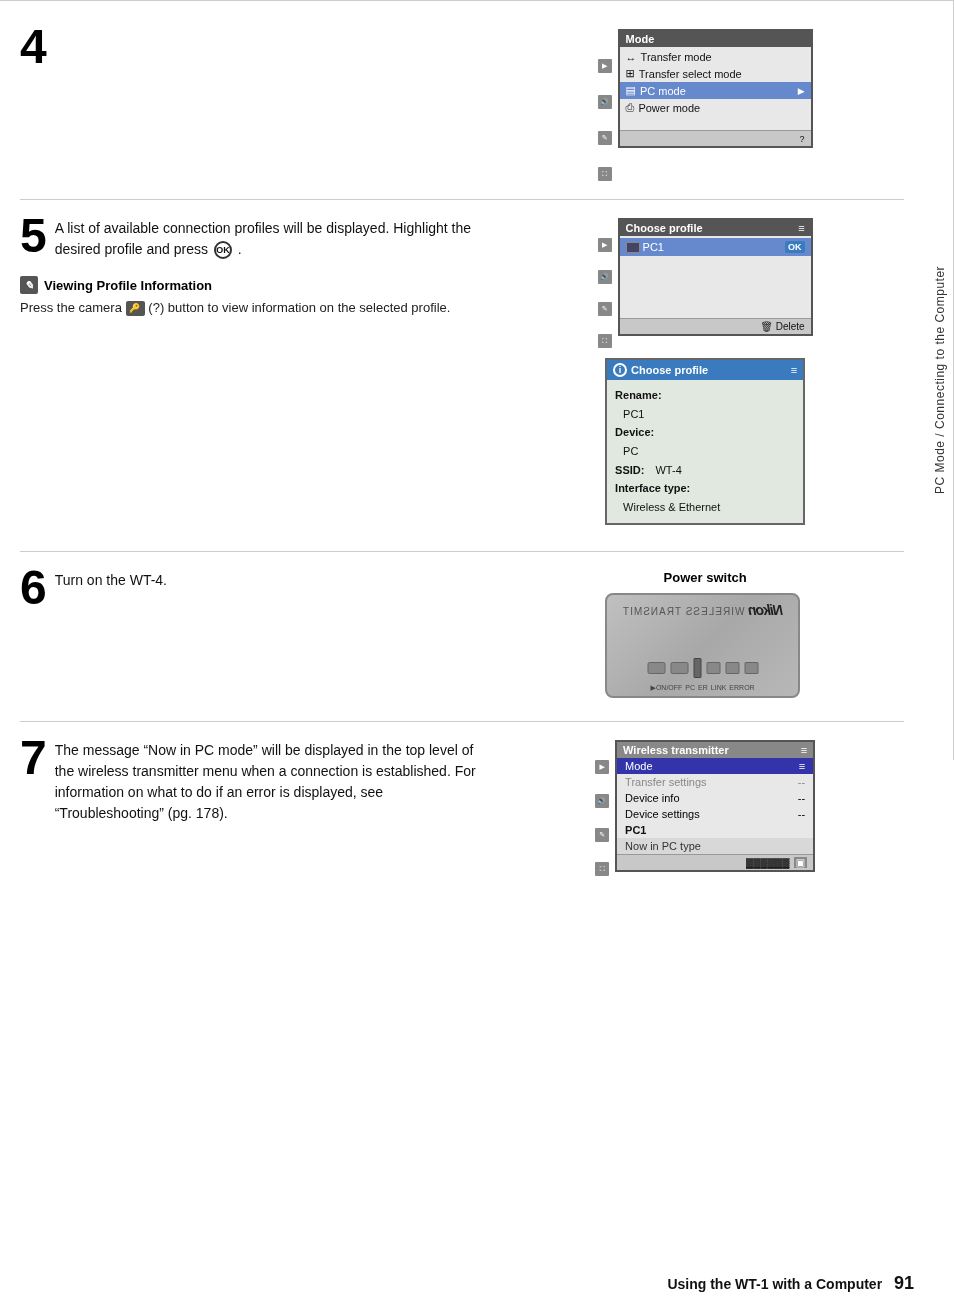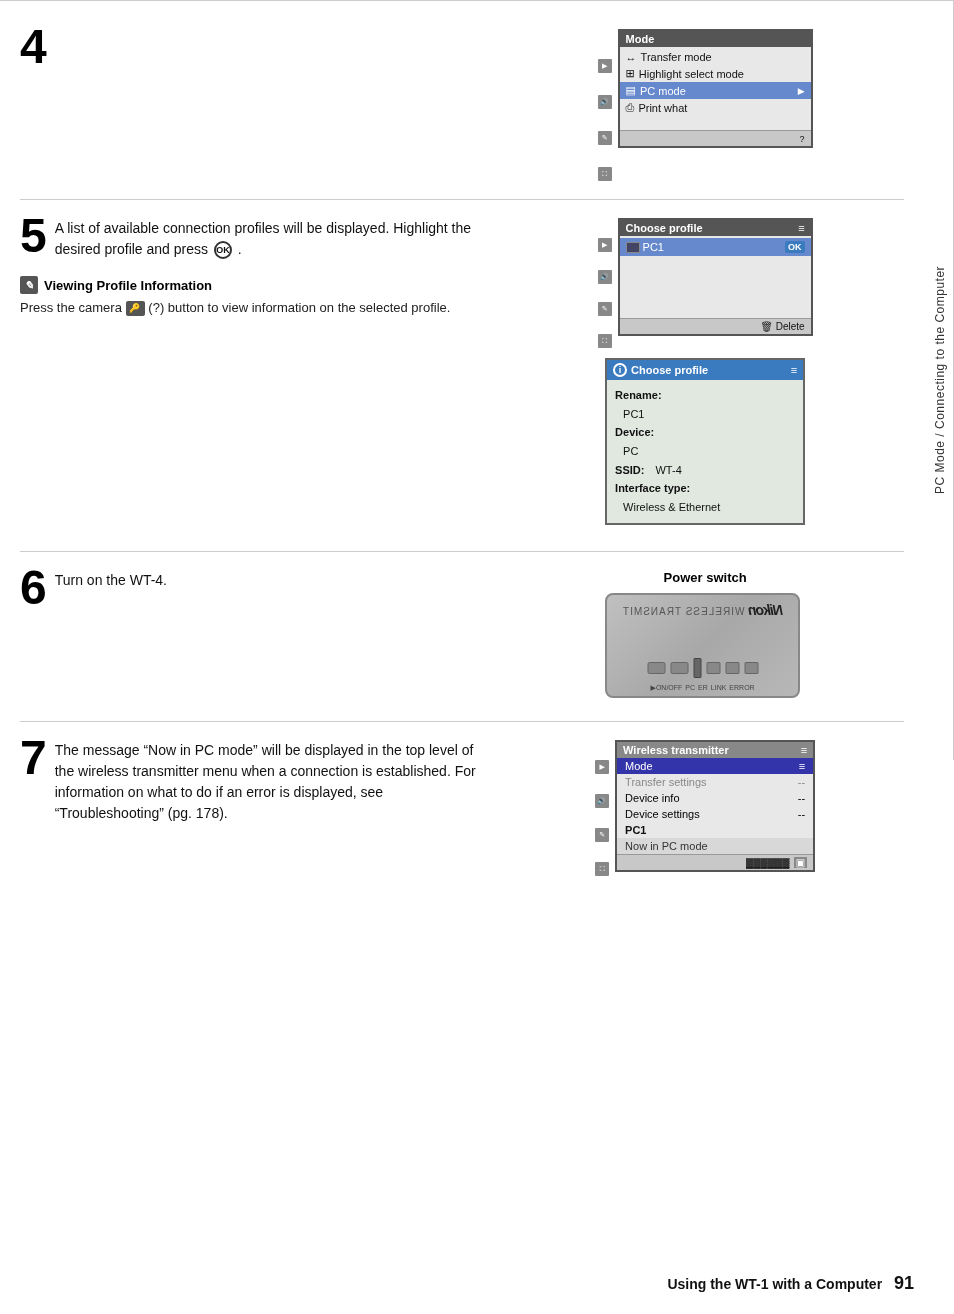--- a/index.html
+++ b/index.html
@@ -368,34 +368,34 @@
             </div>
             <div class="lcd-body">
 
               <div class="lcd-row">
                 <span>↔</span>
                 <span>Transfer mode</span>
               </div>
 
               <div class="lcd-row">
                 <span>⊞</span>
-                <span>Highlight select mode</span>
+                <span>Transfer select mode</span>
               </div>
 
               <div class="lcd-row-selected">
                 <span style="display:flex;align-items:center;gap:4px;">
                   <span>▤</span>
                   <span>PC mode</span>
                 </span>
                 <span class="arrow-right">▶</span>
               </div>
 
               <div class="lcd-row">
                 <span>⎙</span>
-                <span>Print what</span>
+                <span>Power mode</span>
               </div>
               <div style="height:12px;"></div>
             </div>
             <div class="lcd-footer">
               <span style="font-size:9px;">?</span>
             </div>
           </div>
         </div>
       </div>
     </div>
@@ -566,21 +566,21 @@
             <div class="wt-row">
               <span>Device settings</span>
               <span>--</span>
             </div>
 
             <div class="wt-row-pc">
               <span>PC1</span>
             </div>
 
             <div class="wt-row-mode">
-              <span>Now in PC mode</span>
+              <span>Now in PC type</span>
             </div>
 
             <div class="wt-footer">
               <span style="font-size:10px;">▓▓▓▓▓▓</span>
               <span style="font-size:10px;background:#888;color:white;padding:0 2px;">▣</span>
             </div>
           </div>
         </div>
       </div>
     </div>

